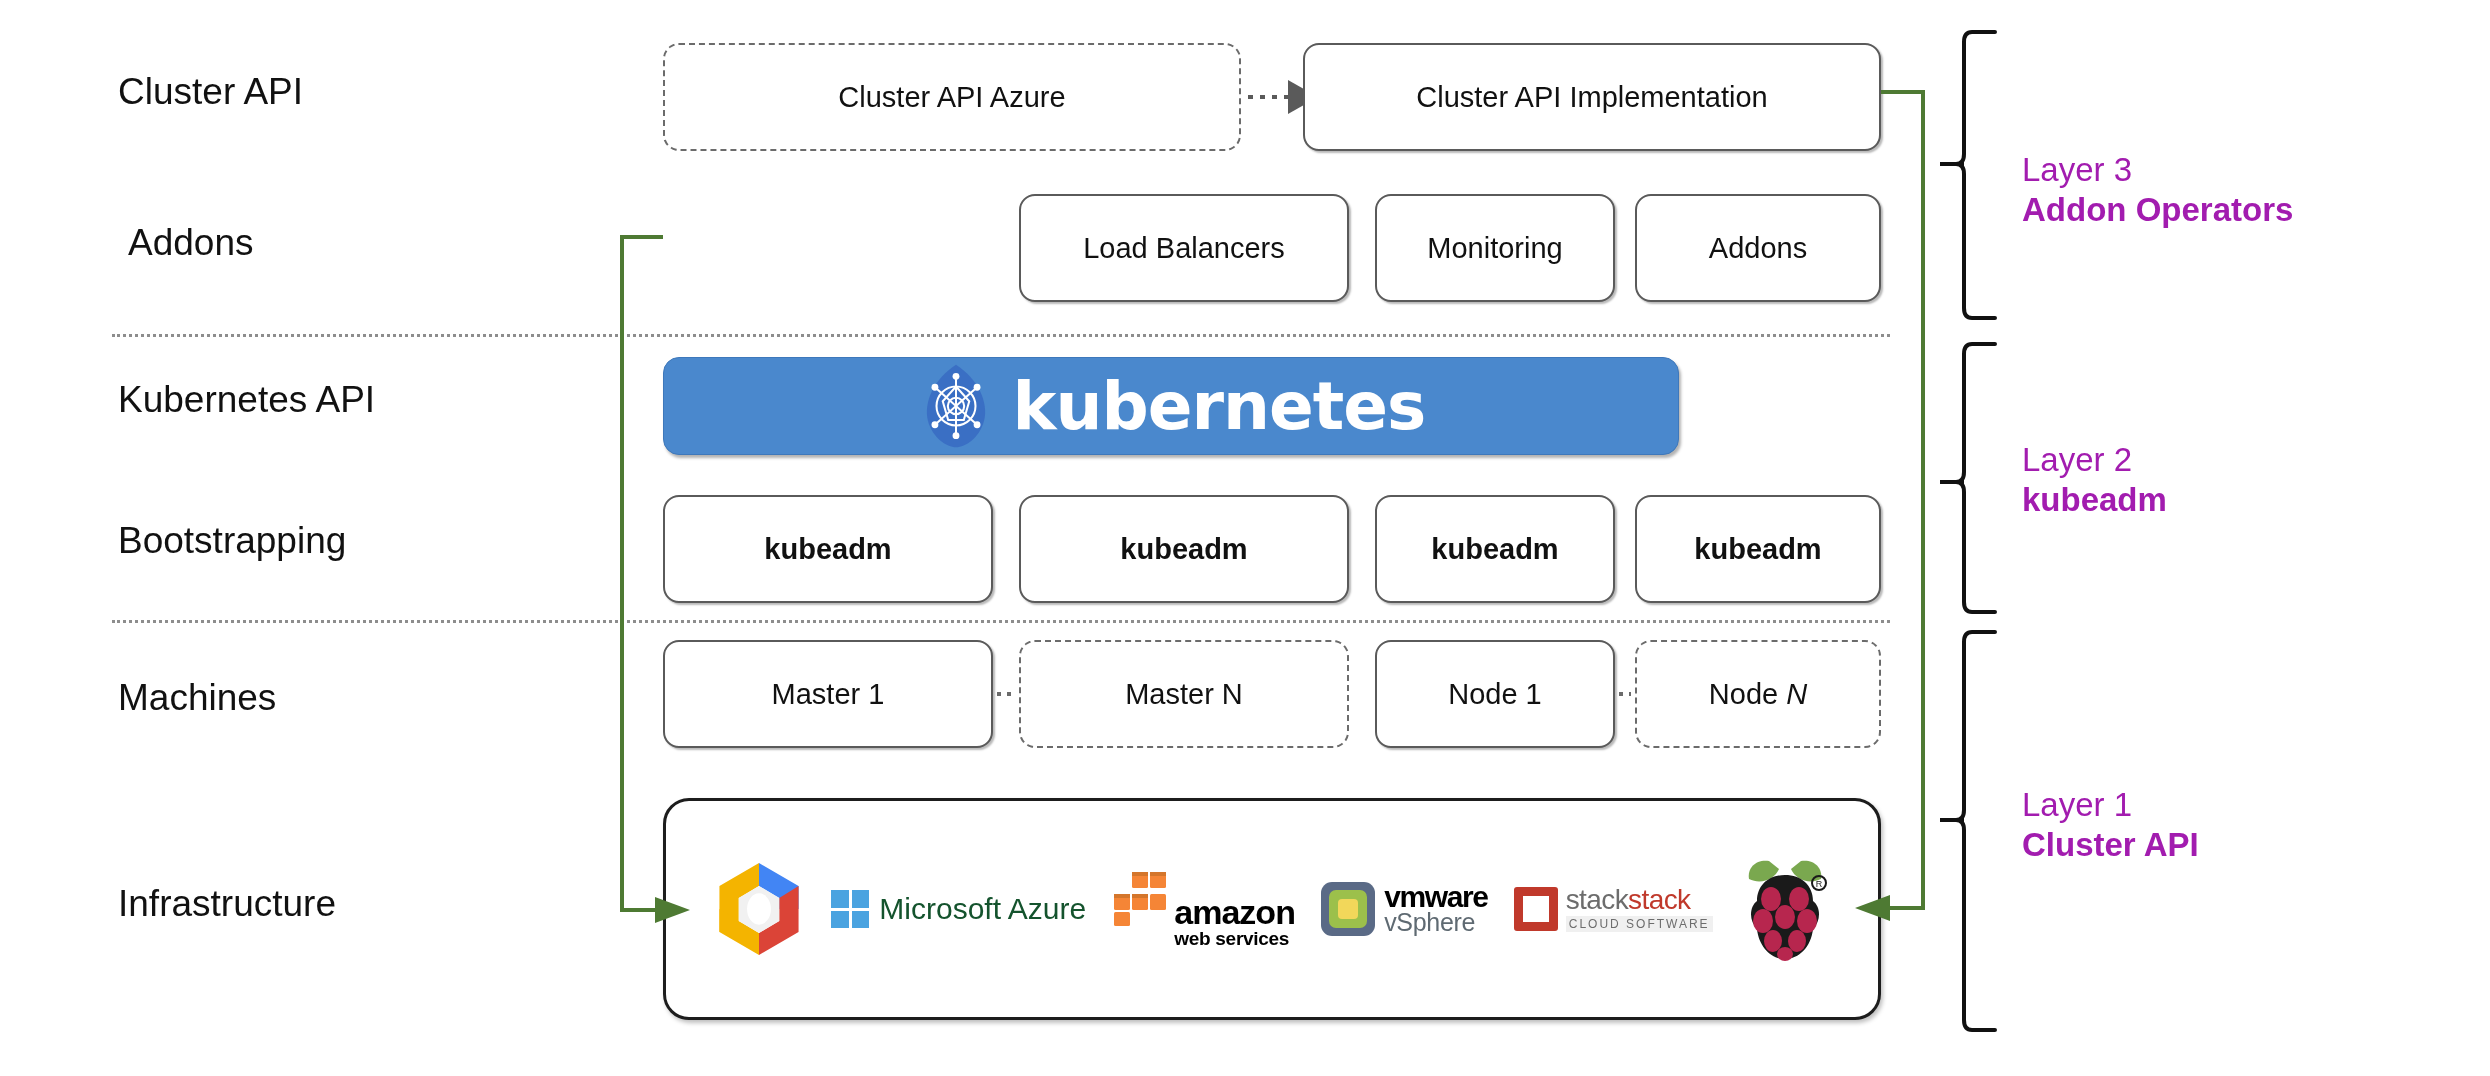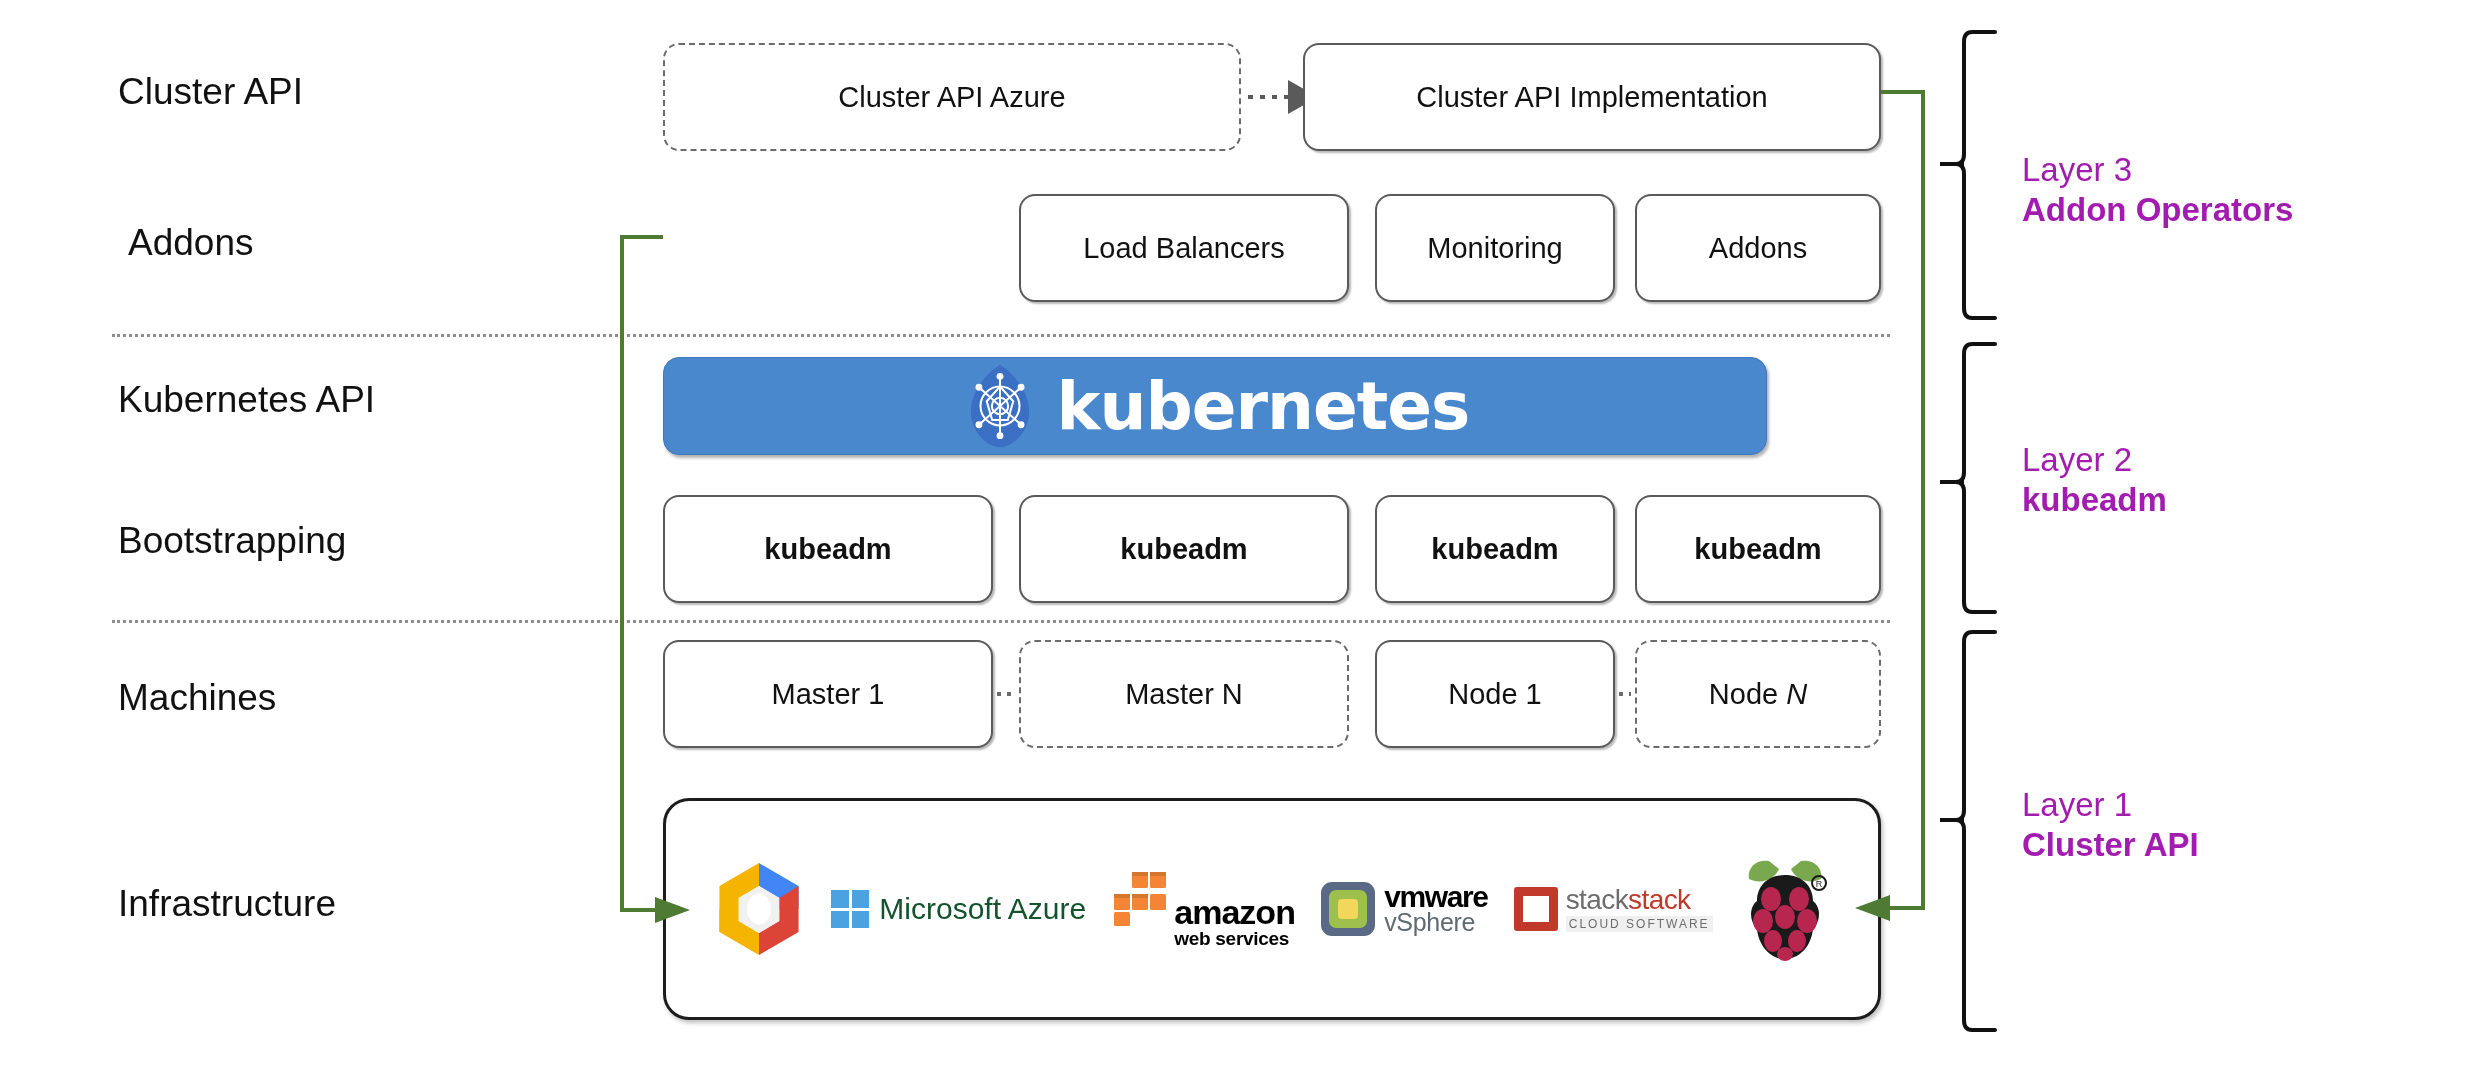--- a/index.html
+++ b/index.html
@@ -103,21 +103,21 @@
   <div class="box" style="left:1019px;top:194px;width:330px;height:108px;">
     <span>Load Balancers</span>
   </div>
   <div class="box" style="left:1375px;top:194px;width:240px;height:108px;">
     <span>Monitoring</span>
   </div>
   <div class="box" style="left:1635px;top:194px;width:246px;height:108px;">
     <span>Addons</span>
   </div>
 
-  <div class="k8s" style="left:663px;top:357px;width:1104px;height:98px;background:#4a88cd;">
+  <div class="k8s" style="left:663px;top:357px;width:1016px;height:98px;background:#4a88cd;">
     <svg width="78" height="86" viewBox="0 0 100 110">
       <path d="M50 2 C78 20 92 50 86 74 C80 96 62 108 50 108 C38 108 20 96 14 74 C8 50 22 20 50 2 Z" fill="#3a6fc4"></path>
       <g stroke="#fff" stroke-width="2.6" fill="none">
         <circle cx="50" cy="55" r="25"></circle>
         <circle cx="50" cy="55" r="10.5"></circle>
         <line x1="50" y1="17" x2="50" y2="93"></line>
         <line x1="23" y1="31" x2="77" y2="79"></line>
         <line x1="77" y1="31" x2="23" y2="79"></line>
         <path d="M50 30 L67 49 L60 73 L40 73 L33 49 Z"></path>
       </g>

